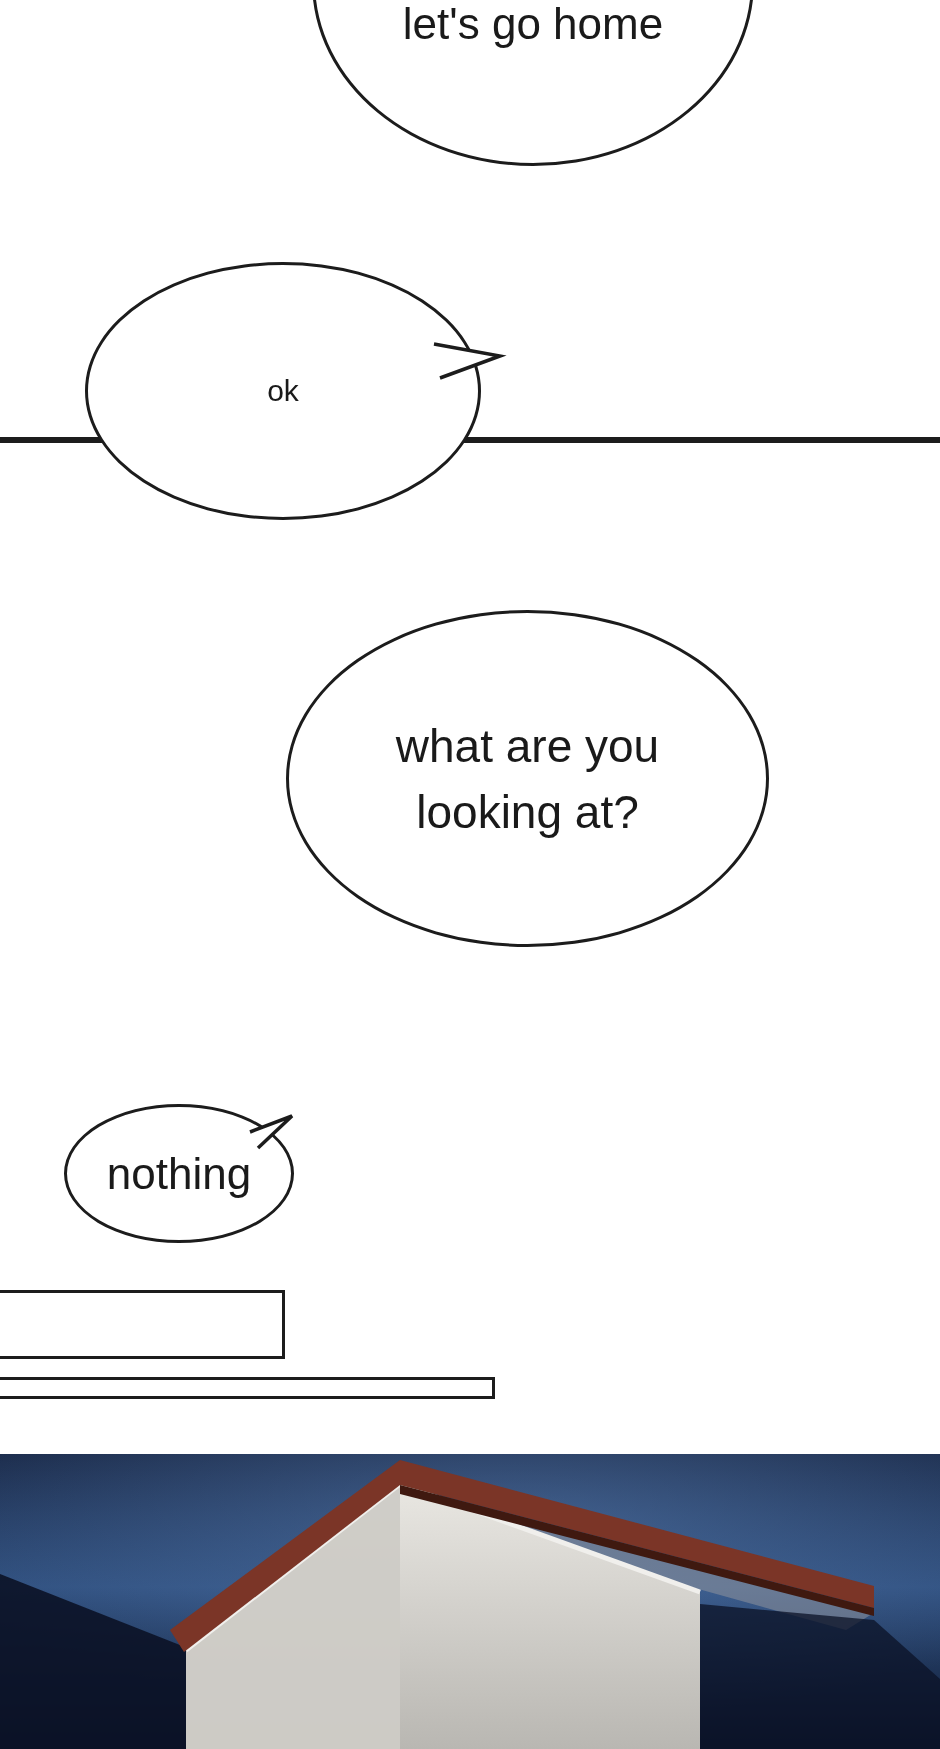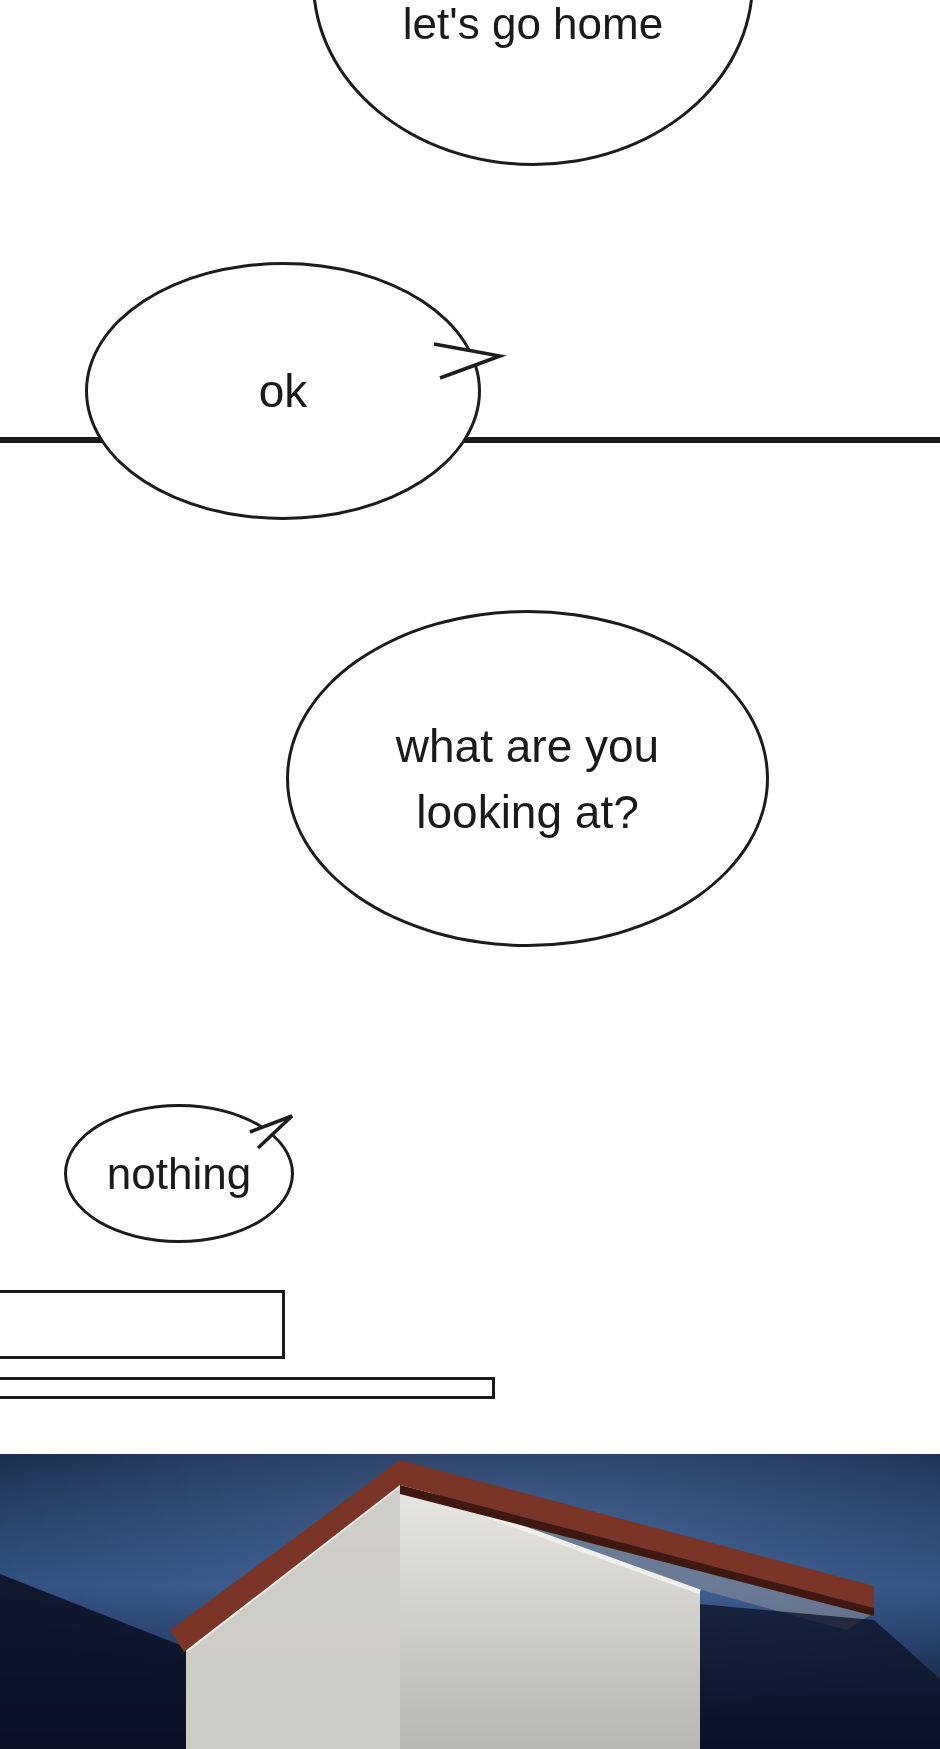--- a/index.html
+++ b/index.html
@@ -20,21 +20,21 @@
     display:flex;
     align-items:center;
     justify-content:center;
     text-align:center;
     z-index:2;
     box-sizing:border-box;
   }
   .bubble .txt { display:block; width:100%; }
   .b1 { left:312px; top:-202px; width:442px; height:368px; font-size:44px; }
   .b1 .txt { position:absolute; left:0; bottom:114px; }
-  .b2 { left:85px;  top:262px;  width:396px; height:258px; font-size:46px; }
+  .b2 { left:85px;  top:262px;  width:396px; height:258px; font-size:30px; }
   .b3 { left:286px; top:610px;  width:483px; height:337px; font-size:46px; line-height:66px; }
   .b4 { left:64px;  top:1104px; width:230px; height:139px; font-size:44px; }
   .divider {
     position:absolute; left:0; top:437px;
     width:940px; height:6px;
     background:#1c1c1c; z-index:1;
   }
   .tail { position:absolute; z-index:3; overflow:visible; }
   .tail path { fill:#ffffff; stroke:#1c1c1c; stroke-width:3.5px; stroke-linejoin:miter; }
   .tail-b2 { left:428px; top:334px; }

